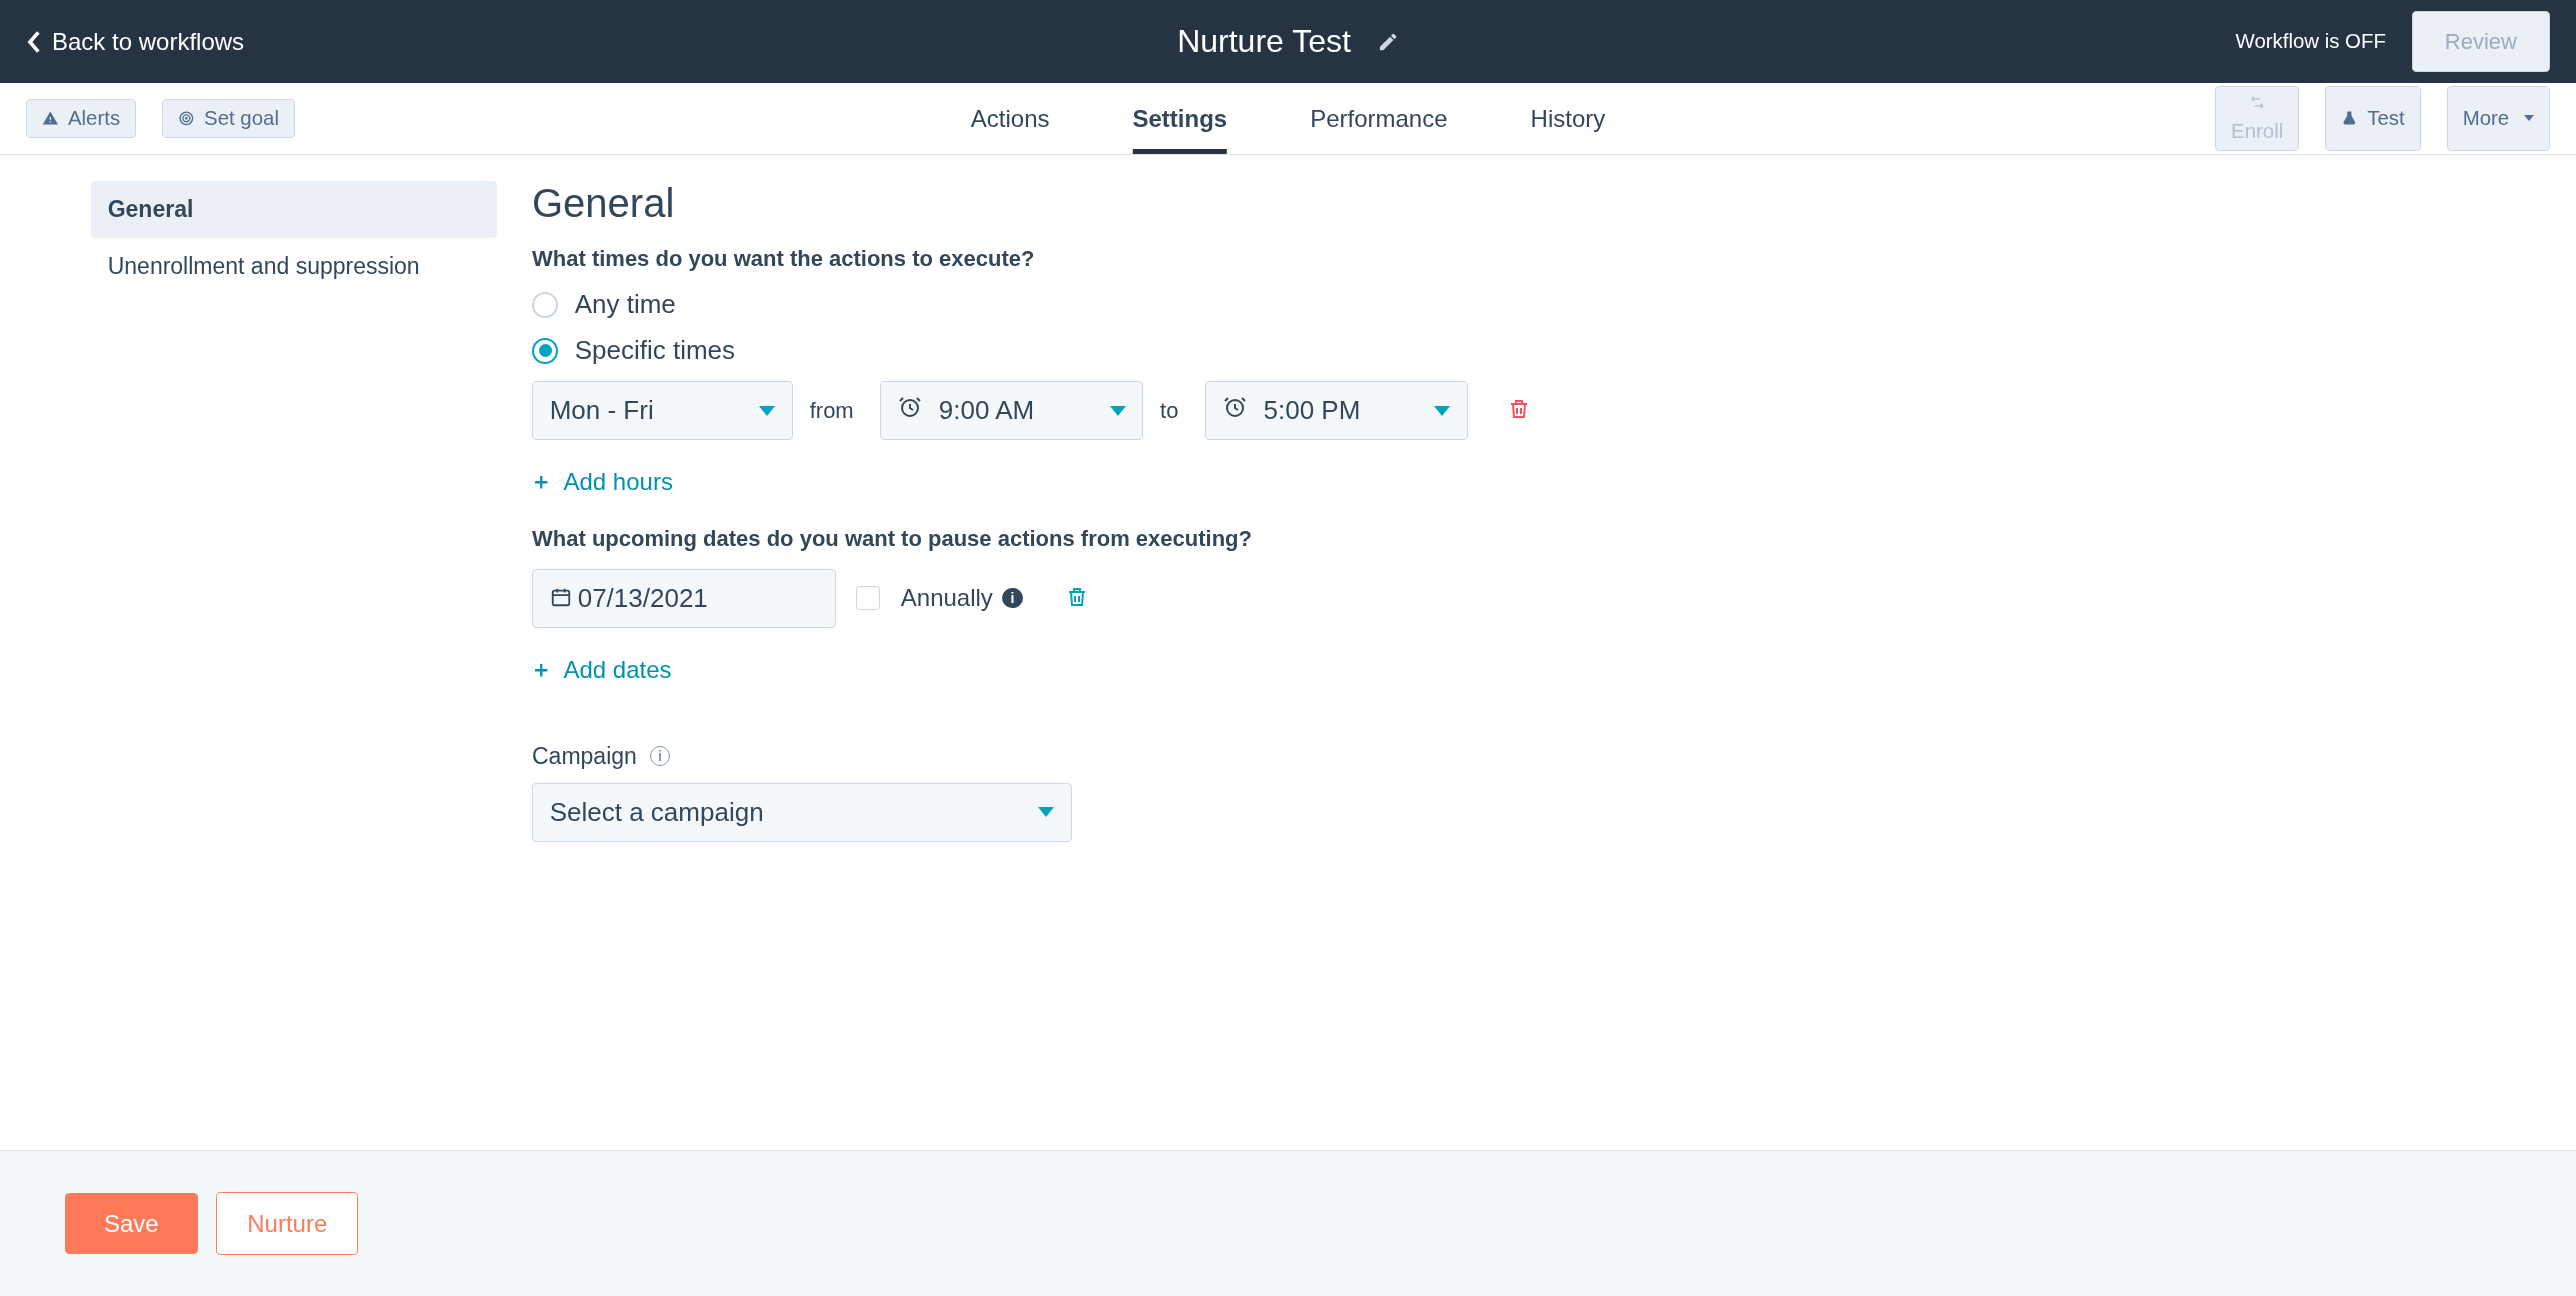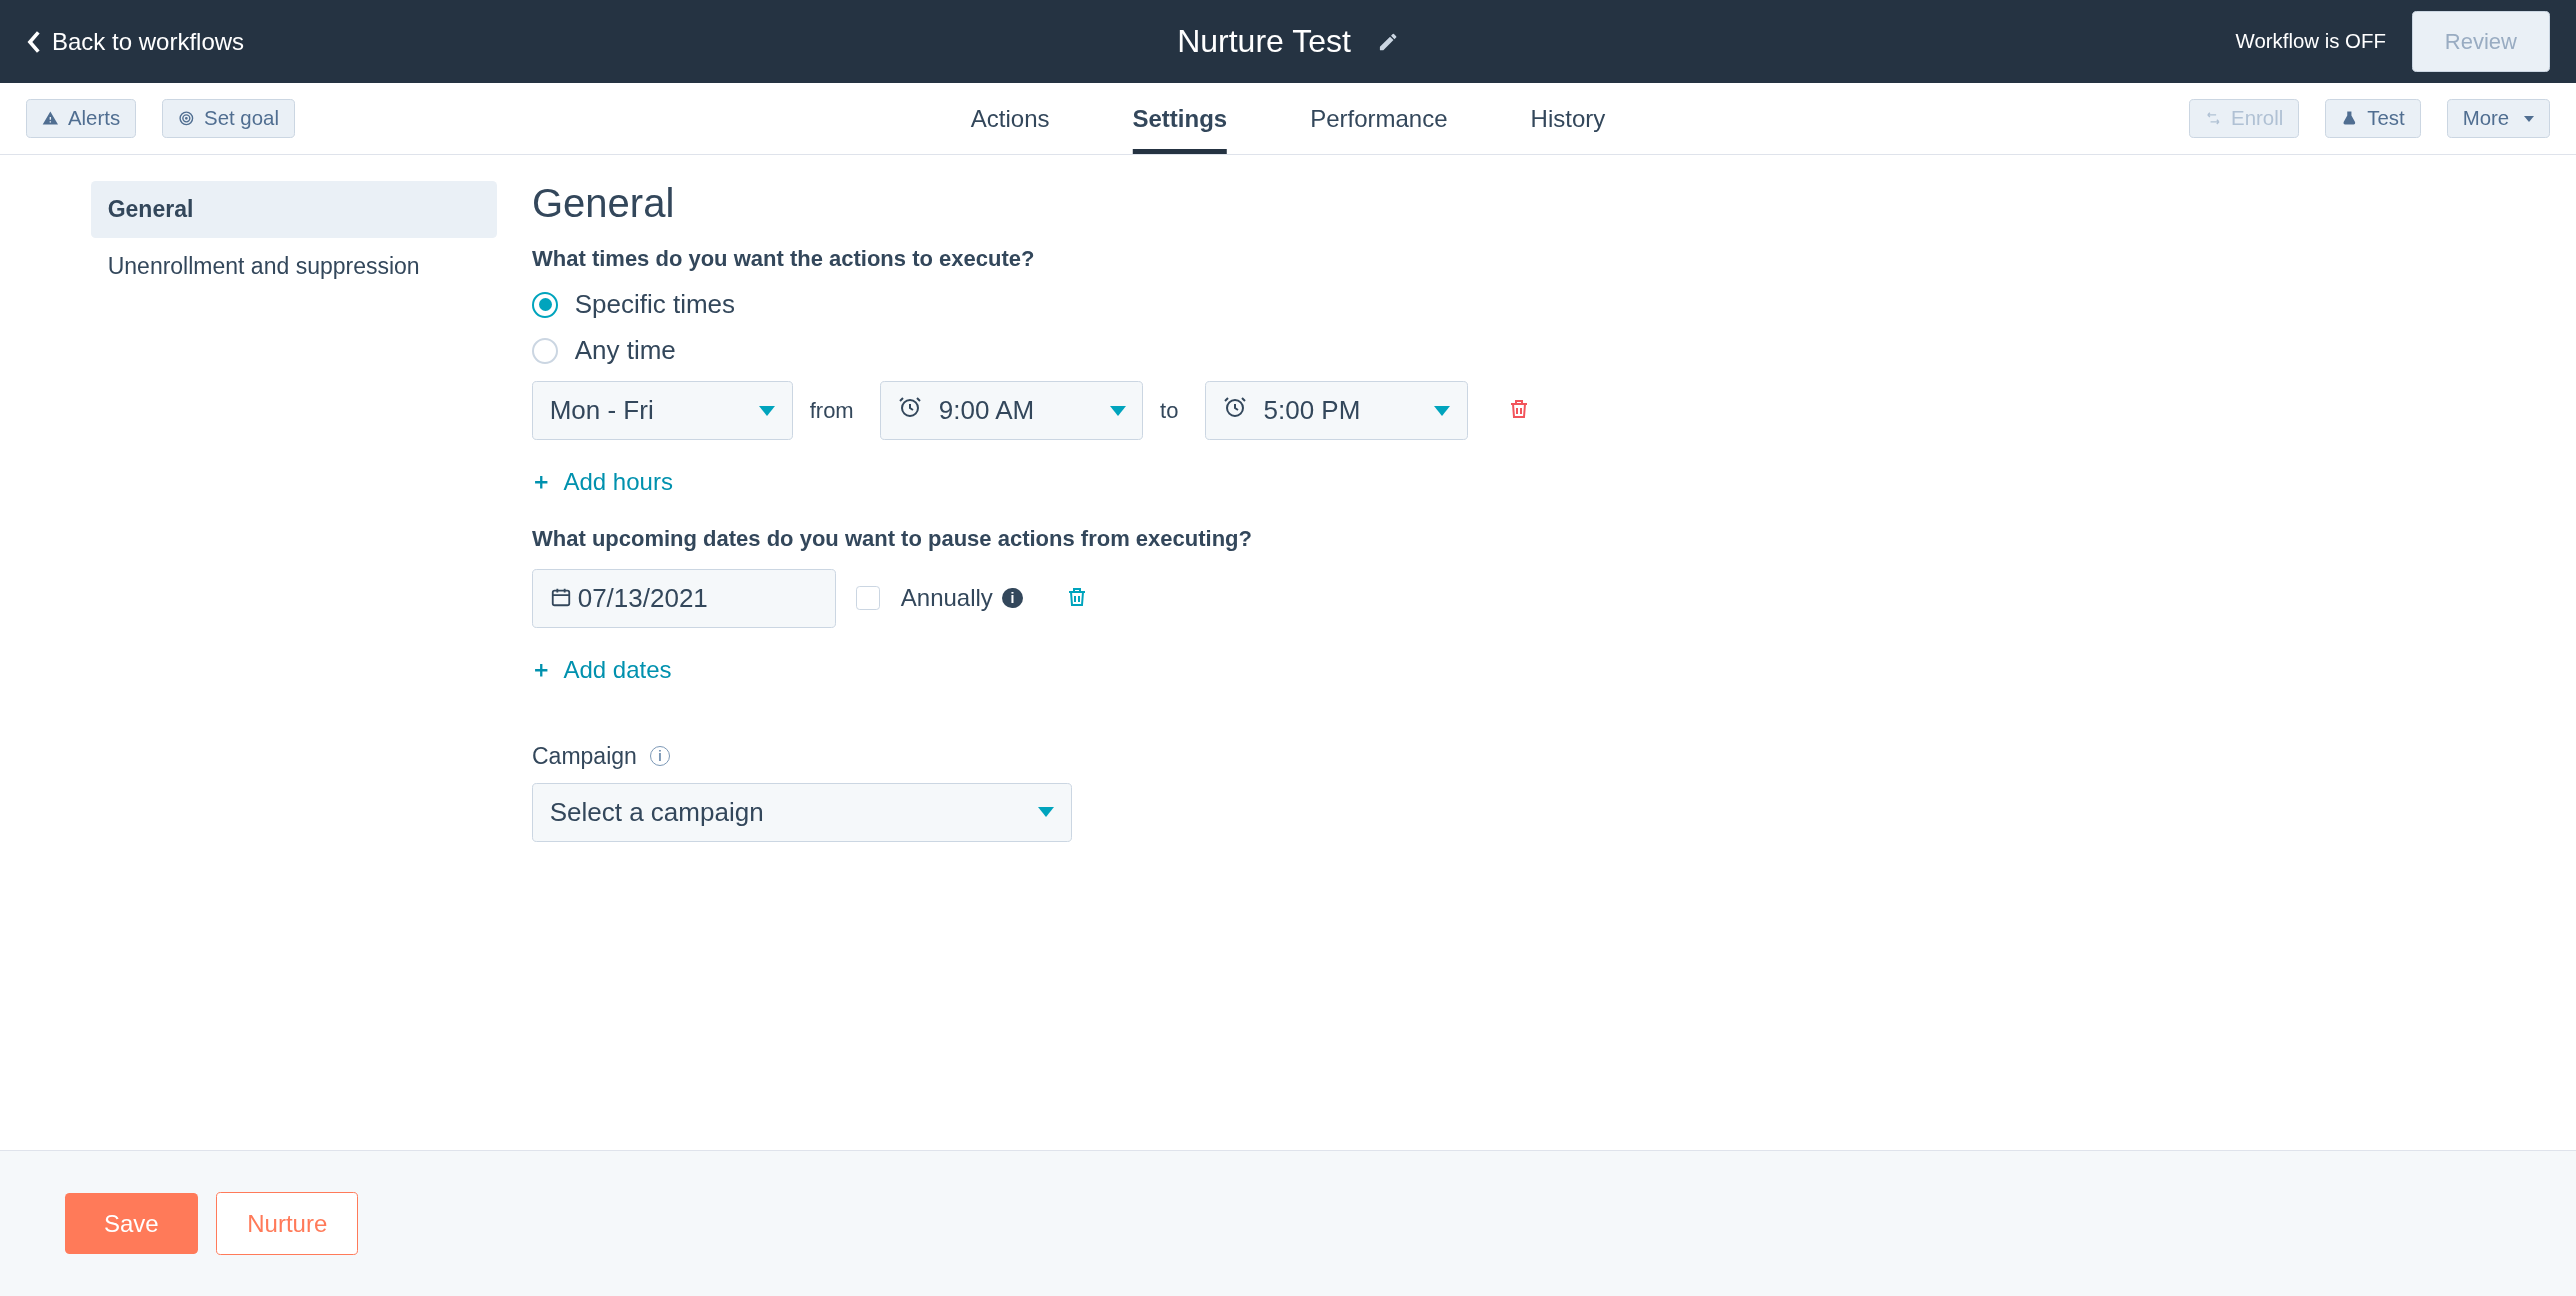--- a/index.html
+++ b/index.html
@@ -77,21 +77,21 @@
       border-radius: 4.6px;
       padding: 7.4px 15px;
       font-size: 20.4px;
       color: #506e91;
       display: flex;
       align-items: center;
       gap: 9.3px;
       cursor: pointer;
       font-weight: 400;
     }
-    .small-btn.disabled { color: #b0c1d4; cursor: default; }
+    .small-btn.disabled { color: #b0c1d4; cursor: default; flex-direction: column; }
     .nav-tabs {
       position: absolute;
       left: 50%;
       transform: translateX(-50%);
       display: flex;
       gap: 83px;
       height: 100%;
     }
     .nav-tab {
       display: flex;
@@ -373,26 +373,26 @@
     <div class="side-item active">General</div>
     <div class="side-item">Unenrollment and suppression</div>
   </div>
 
   <div class="content">
     <h1 class="page-title">General</h1>
 
     <div class="section-label">What times do you want the actions to execute?</div>
 
     <div class="radio-row">
+      <span class="radio"></span>
+      <span class="radio-label">Any time</span>
+    </div>
+    <div class="radio-row">
       <span class="radio selected"></span>
       <span class="radio-label">Specific times</span>
-    </div>
-    <div class="radio-row">
-      <span class="radio"></span>
-      <span class="radio-label">Any time</span>
     </div>
 
     <div class="time-row">
       <div class="select-box days-select">
         <span class="val">Mon - Fri</span>
         <span class="caret"></span>
       </div>
       <span class="range-label">from</span>
       <div class="select-box time-select">
         <span class="alarm-icon"><svg viewBox="0 0 24 24" fill="#33475b">

